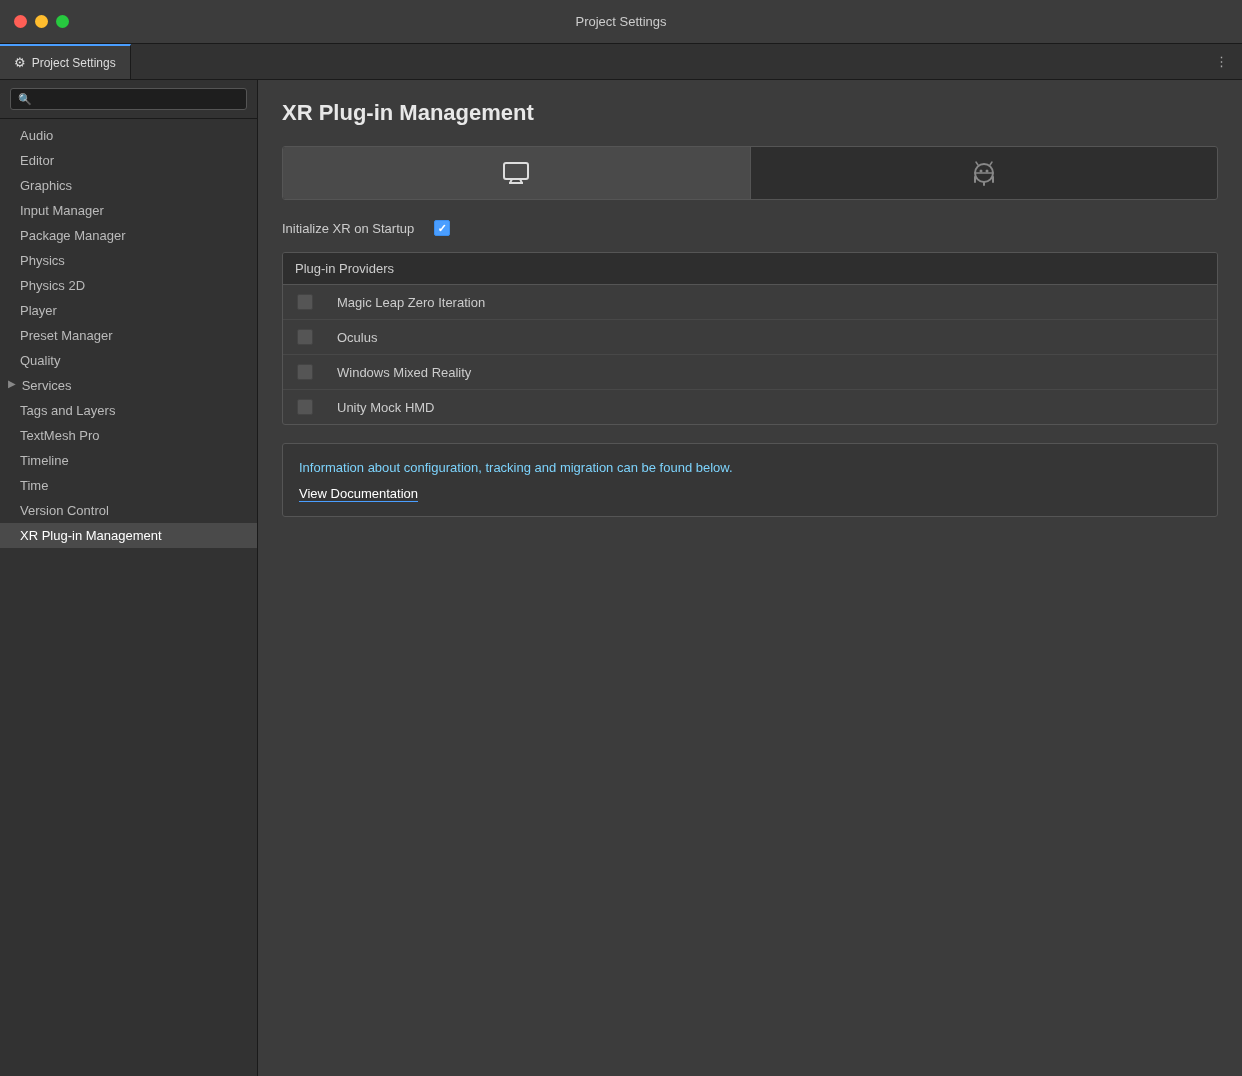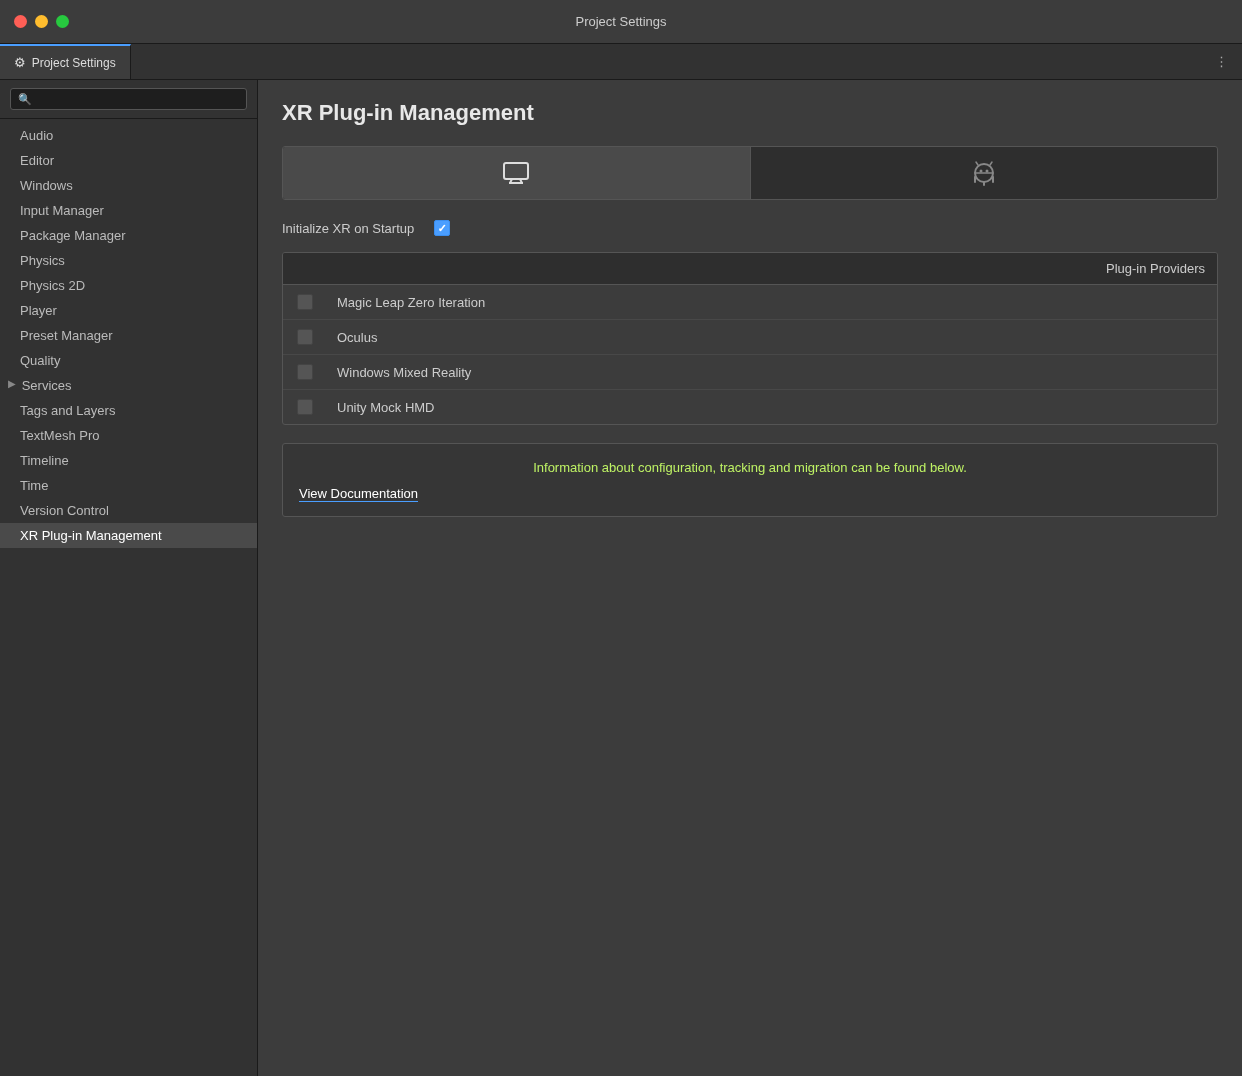--- a/index.html
+++ b/index.html
@@ -234,21 +234,20 @@
       border-radius: 3px;
       overflow: hidden;
       margin-bottom: 18px;
     }
     .plugin-providers-header {
       background: #2e2e2e;
       padding: 8px 12px;
       font-size: 13px;
       color: #cccccc;
       border-bottom: 1px solid #555;
-      text-align: right;
     }
     .plugin-provider-item {
       display: flex;
       align-items: center;
       gap: 24px;
       padding: 9px 14px;
       border-bottom: 1px solid #484848;
       cursor: pointer;
     }
     .plugin-provider-item:last-child {
@@ -261,24 +260,23 @@
 
     
     .info-box {
       border: 1px solid #555;
       border-radius: 3px;
       padding: 14px 16px;
       background: #363636;
     }
     .info-text {
       font-size: 13px;
-      color: #bef264;
+      color: #7dd3fc;
       margin-bottom: 8px;
       line-height: 1.5;
-      text-align: center;
     }
     .view-docs-link {
       color: #ffffff;
       font-size: 13px;
       cursor: pointer;
       text-decoration: none;
       border-bottom: 1px solid #4a9eff;
       display: inline-block;
     }
 
@@ -319,21 +317,21 @@
       </div>
     </div>
     <div class="sidebar-list" id="sidebar-list">
     <div class="sidebar-item">
           <span>Audio</span>
         </div>
         <div class="sidebar-item">
           <span>Editor</span>
         </div>
         <div class="sidebar-item">
-          <span>Windows</span>
+          <span>Graphics</span>
         </div>
         <div class="sidebar-item">
           <span>Input Manager</span>
         </div>
         <div class="sidebar-item">
           <span>Package Manager</span>
         </div>
         <div class="sidebar-item">
           <span>Physics</span>
         </div>

